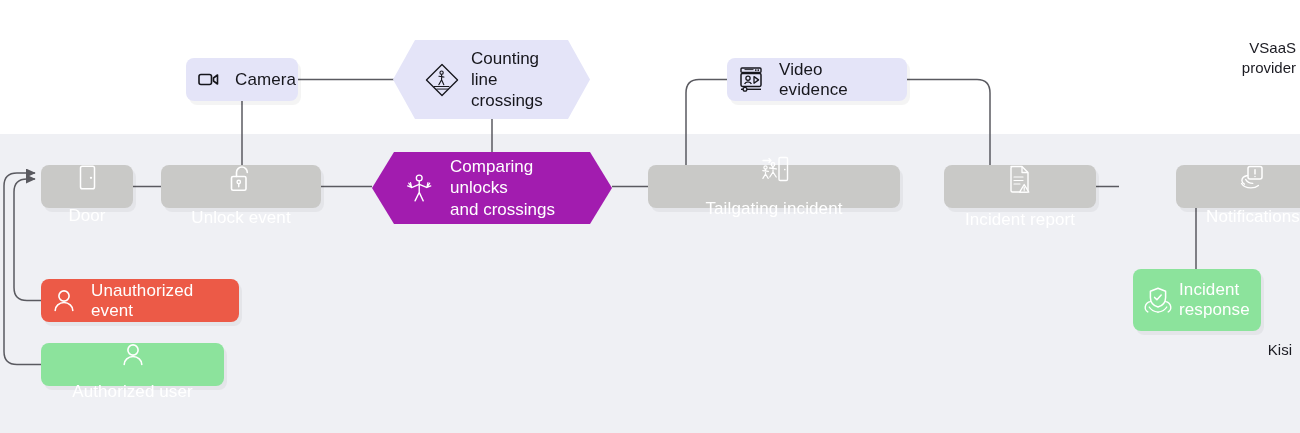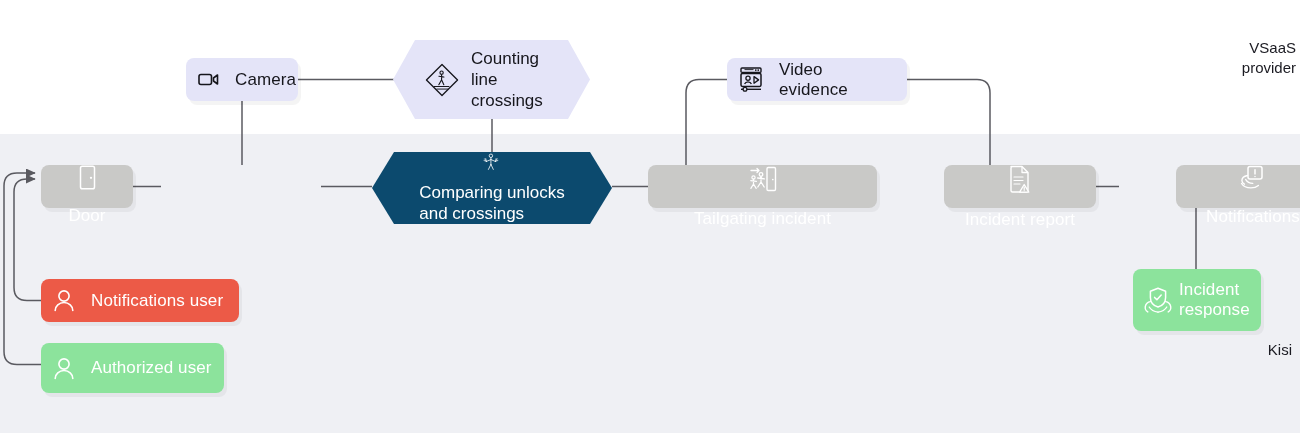--- a/index.html
+++ b/index.html
@@ -71,21 +71,21 @@
     z-index: 5;
     clip-path: polygon(22px 0, calc(100% - 22px) 0, 100% 50%, calc(100% - 22px) 100%, 22px 100%, 0 50%);
   }
   .hexnode .label {
     font-size: 17px;
     line-height: 1.25;
     white-space: pre-line;
   }
   .hex-lav { background: #e4e4f8; }
   .hex-lav .label { color: #16161c; }
-  .hex-gray { background: #0c4a6e; flex-direction: column; }
+  .hex-gray { background: #a21caf; }
   .hex-gray .label { color: #ffffff; }
 
   .zone-label {
     position: absolute;
     font-size: 15px;
     line-height: 1.35;
     color: #1b1b22;
     text-align: right;
     z-index: 6;
     white-space: pre-line;
@@ -156,22 +156,31 @@
   </div>
 
   <div class="node gray" style="left:41px; top:165px; width:92px; height:43px;">
     <svg class="ico" width="17" height="25" viewBox="0 0 17 25">
       <rect x="1.5" y="1.2" width="14" height="22.6" rx="1.8" fill="none" stroke="#ffffff" stroke-width="1.5"></rect>
       <circle cx="12" cy="12.8" r="1.15" fill="#ffffff"></circle>
     </svg>
     <span class="label">Door</span>
   </div>
 
-
-  <div class="node gray" style="left:648px; top:165px; width:229px; height:43px;">
+  <div class="node gray" style="left:161px; top:165px; width:160px; height:43px;">
+    <svg class="ico" width="23" height="27" viewBox="0 0 23 27">
+      <path d="M6.5,11.5 V7.4 a5.4,5.4 0 0 1 10.8,0" fill="none" stroke="#ffffff" stroke-width="1.6" stroke-linecap="round"></path>
+      <rect x="1.5" y="11.5" width="14.5" height="13.8" rx="1.6" fill="none" stroke="#ffffff" stroke-width="1.6"></rect>
+      <circle cx="8.75" cy="17" r="1.7" fill="none" stroke="#ffffff" stroke-width="1.4"></circle>
+      <path d="M8.75,18.4 v3.4" stroke="#ffffff" stroke-width="1.4" stroke-linecap="round"></path>
+    </svg>
+    <span class="label">Unlock event</span>
+  </div>
+
+  <div class="node gray" style="left:648px; top:165px; width:252px; height:43px;justify-content:center;">
     <svg class="ico" width="29" height="28" viewBox="0 0 29 28">
       <rect x="19" y="2.5" width="8.5" height="23" rx="1.2" fill="none" stroke="#ffffff" stroke-width="1.4"></rect>
       <circle cx="24.8" cy="14.5" r="0.85" fill="#ffffff"></circle>
       <path d="M3,5.5 h8 l-2,-2 M3,5.5 h8 l-2,2" fill="none" stroke="#ffffff" stroke-width="1.3" stroke-linecap="round" stroke-linejoin="round"></path>
       <circle cx="13" cy="9.5" r="1.8" fill="none" stroke="#ffffff" stroke-width="1.3"></circle>
       <path d="M13,11.5 v5.5 M13,17 l-3.2,5 M13,17 l3.2,5 M9.6,13 l6.8,0.8" fill="none" stroke="#ffffff" stroke-width="1.3" stroke-linecap="round"></path>
       <circle cx="5.5" cy="12.5" r="1.6" fill="none" stroke="#ffffff" stroke-width="1.2"></circle>
       <path d="M5.5,14.2 v4.8 M5.5,19 l-2.6,4.4 M5.5,19 l2.7,4.4 M2.8,15.6 l5.6,0.8" fill="none" stroke="#ffffff" stroke-width="1.2" stroke-linecap="round"></path>
     </svg>
     <span class="label">Tailgating incident</span>
@@ -199,24 +208,24 @@
       <path d="M6.6,14.4 c1.4,2.4 4.1,4 7.2,4" fill="none" stroke="#ffffff" stroke-width="1.2" stroke-linecap="round"></path>
     </svg>
     <span class="label">Notifications</span>
   </div>
 
   <div class="node red" style="left:41px; top:279px; width:198px; height:43px;">
     <svg class="ico" width="22" height="23" viewBox="0 0 22 23">
       <circle cx="11" cy="7" r="5.1" fill="none" stroke="#ffffff" stroke-width="1.6"></circle>
       <path d="M2.2,21.5 a8.8,8 0 0 1 17.6,0" fill="none" stroke="#ffffff" stroke-width="1.6" stroke-linecap="round"></path>
     </svg>
-    <span class="label">Notifications user</span>
-  </div>
-
-  <div class="node green" style="left:41px; top:343px; width:183px; height:50px;">
+    <span class="label">Unauthorized event</span>
+  </div>
+
+  <div class="node green" style="left:41px; top:343px; width:183px; height:43px;flex-direction:column;">
     <svg class="ico" width="22" height="23" viewBox="0 0 22 23">
       <circle cx="11" cy="7" r="5.1" fill="none" stroke="#ffffff" stroke-width="1.6"></circle>
       <path d="M2.2,21.5 a8.8,8 0 0 1 17.6,0" fill="none" stroke="#ffffff" stroke-width="1.6" stroke-linecap="round"></path>
     </svg>
     <span class="label">Authorized user</span>
   </div>
 
   <div class="node green" style="left:1133px; top:269px; width:128px; height:62px; padding:0 10px; gap:6px;">
     <svg class="ico" width="30" height="30" viewBox="0 0 30 30">
       <path d="M15,3.2 L22.6,6.2 v6.2 c0,4.6 -3.1,8.2 -7.6,9.6 c-4.5,-1.4 -7.6,-5 -7.6,-9.6 V6.2 z" fill="none" stroke="#ffffff" stroke-width="1.5" stroke-linejoin="round"></path>

